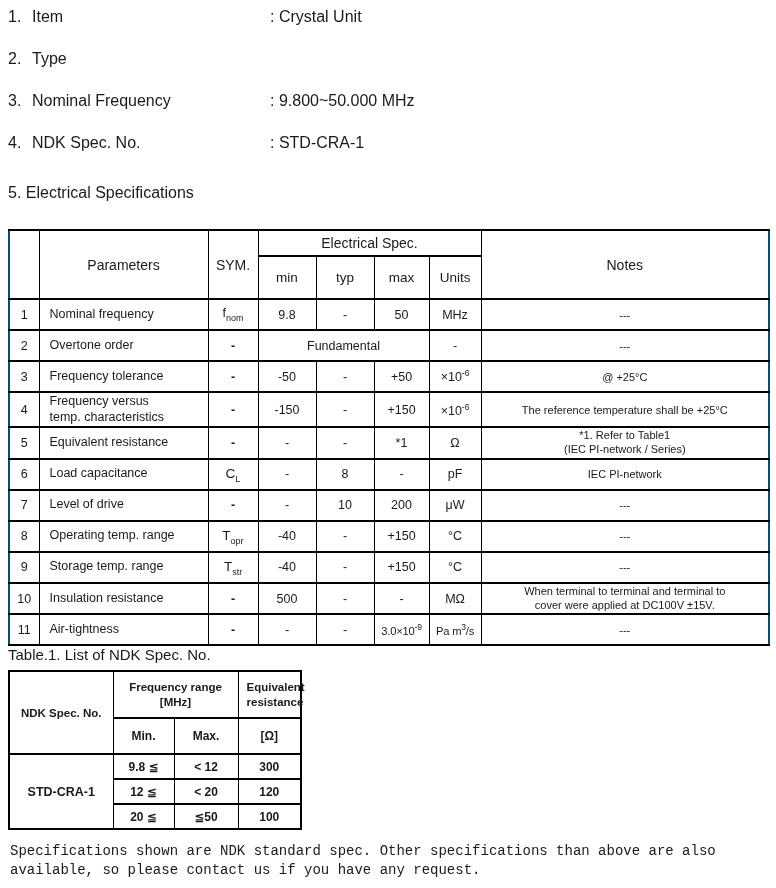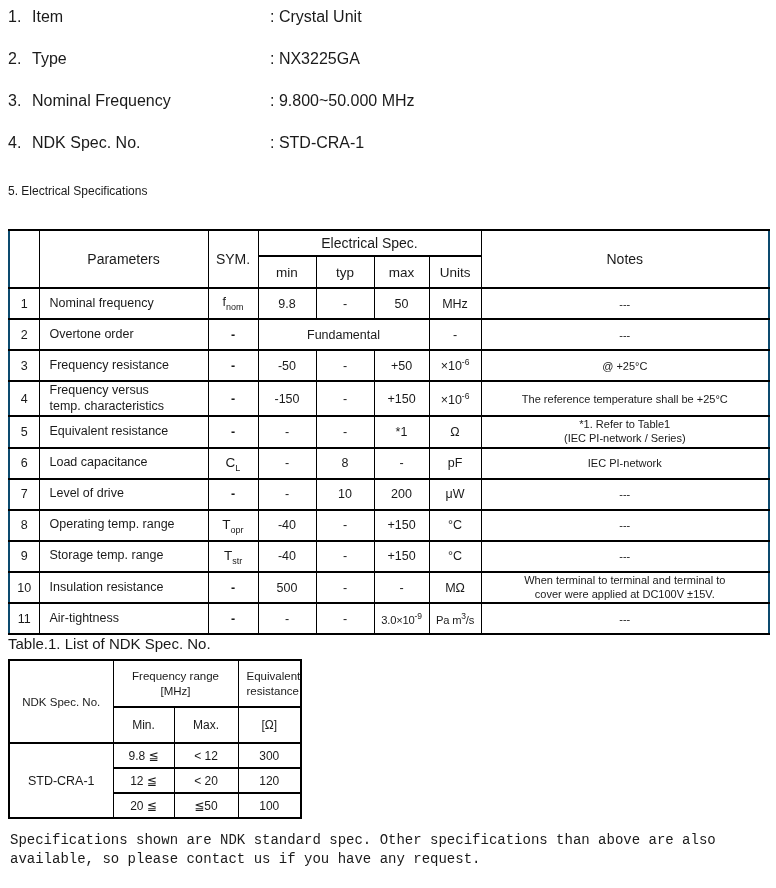--- a/index.html
+++ b/index.html
@@ -18,21 +18,21 @@
     display: grid;
     grid-template-columns: 262px 1fr;
     align-items: baseline;
     height: 19px;
     margin-bottom: 23px;
     font-size: 16px;
   }
   .hitem .it-num { display: inline-block; width: 24px; }
   .section-title {
     margin-top: 31px;
-    font-size: 12px;
+    font-size: 16px;
     height: 19px;
   }
 
   
   table { border-collapse: collapse; table-layout: fixed; }
   .spec-table {
     margin-top: 26px;
     width: 760px;
   }
   .spec-table th, .spec-table td {
@@ -41,41 +41,41 @@
     border-top: 2px solid #000;
     border-bottom: 2px solid #000;
     text-align: center;
     vertical-align: middle;
     font-weight: normal;
     padding: 1px 2px;
     overflow: hidden;
   }
   .spec-table { border: 2px solid #0c4a6e; }
   .spec-table thead th { font-size: 14px; height: 26px; }
-  .spec-table thead tr.sub th { font-size: 13.5px; height: 32px; }
+  .spec-table thead tr.sub th { font-size: 13.5px; height: 43px; }
   .spec-table tbody td { font-size: 12.5px; height: 31px; }
   .spec-table td.param { text-align: left; padding-left: 10px; }
   .spec-table td.note { font-size: 11px; }
   .spec-table td.tight { font-size: 11.2px; padding: 1px 0; letter-spacing: -0.2px; }
   .ln { display: block; line-height: 1.25; }
   sub { font-size: 9px; }
   sup { font-size: 8.5px; }
   .sym b { font-weight: bold; }
 
   
   .t1-caption { font-size: 15px; height: 18px; }
   .t1 { margin-top: 6px; width: 292px; border: 2px solid #000; }
   .t1 th, .t1 td {
     border-left: 1px solid #000;
     border-right: 1px solid #000;
     border-top: 2px solid #000;
     border-bottom: 2px solid #000;
     text-align: center;
     vertical-align: middle;
-    font-weight: normal;
+    font-weight: bold;
     padding: 1px 8px;
   }
   .t1 th.big { height: 47px; font-size: 11.5px; }
   .t1 th.small { height: 36px; font-size: 12px; }
   .t1 td { height: 25px; font-size: 12px; }
   .t1 td.specno { font-size: 12.5px; }
 
   
   .footer {
     margin-top: 12px;
@@ -90,21 +90,20 @@
 <body>
 
 <div class="page">
 
   <div class="hitem">
     <span><span class="it-num">1.</span><span>Item</span></span>
     <span>: Crystal Unit</span>
   </div>
   <div class="hitem">
     <span><span class="it-num">2.</span><span>Type</span></span>
-    <span>: NX3225GA</span>
   </div>
   <div class="hitem">
     <span><span class="it-num">3.</span><span>Nominal Frequency</span></span>
     <span>: 9.800~50.000 MHz</span>
   </div>
   <div class="hitem">
     <span><span class="it-num">4.</span><span>NDK Spec. No.</span></span>
     <span>: STD-CRA-1</span>
   </div>
 
@@ -155,21 +154,21 @@
             <span class="ln">Overtone order</span>
           </td>
         <td class="sym"><b>-</b></td>
         <td colspan="3">Fundamental</td>
         <td>-</td>
         <td class="note">---</td>
       </tr>
       <tr>
         <td>3</td>
         <td class="param">
-            <span class="ln">Frequency resistance</span>
+            <span class="ln">Frequency tolerance</span>
           </td>
         <td class="sym"><b>-</b></td>
         <td>-50</td>
         <td>-</td>
         <td>+50</td>
         <td><span>×10</span><sup>-6</sup></td>
         <td class="note">@ +25°C</td>
       </tr>
       <tr>
         <td>4</td>

